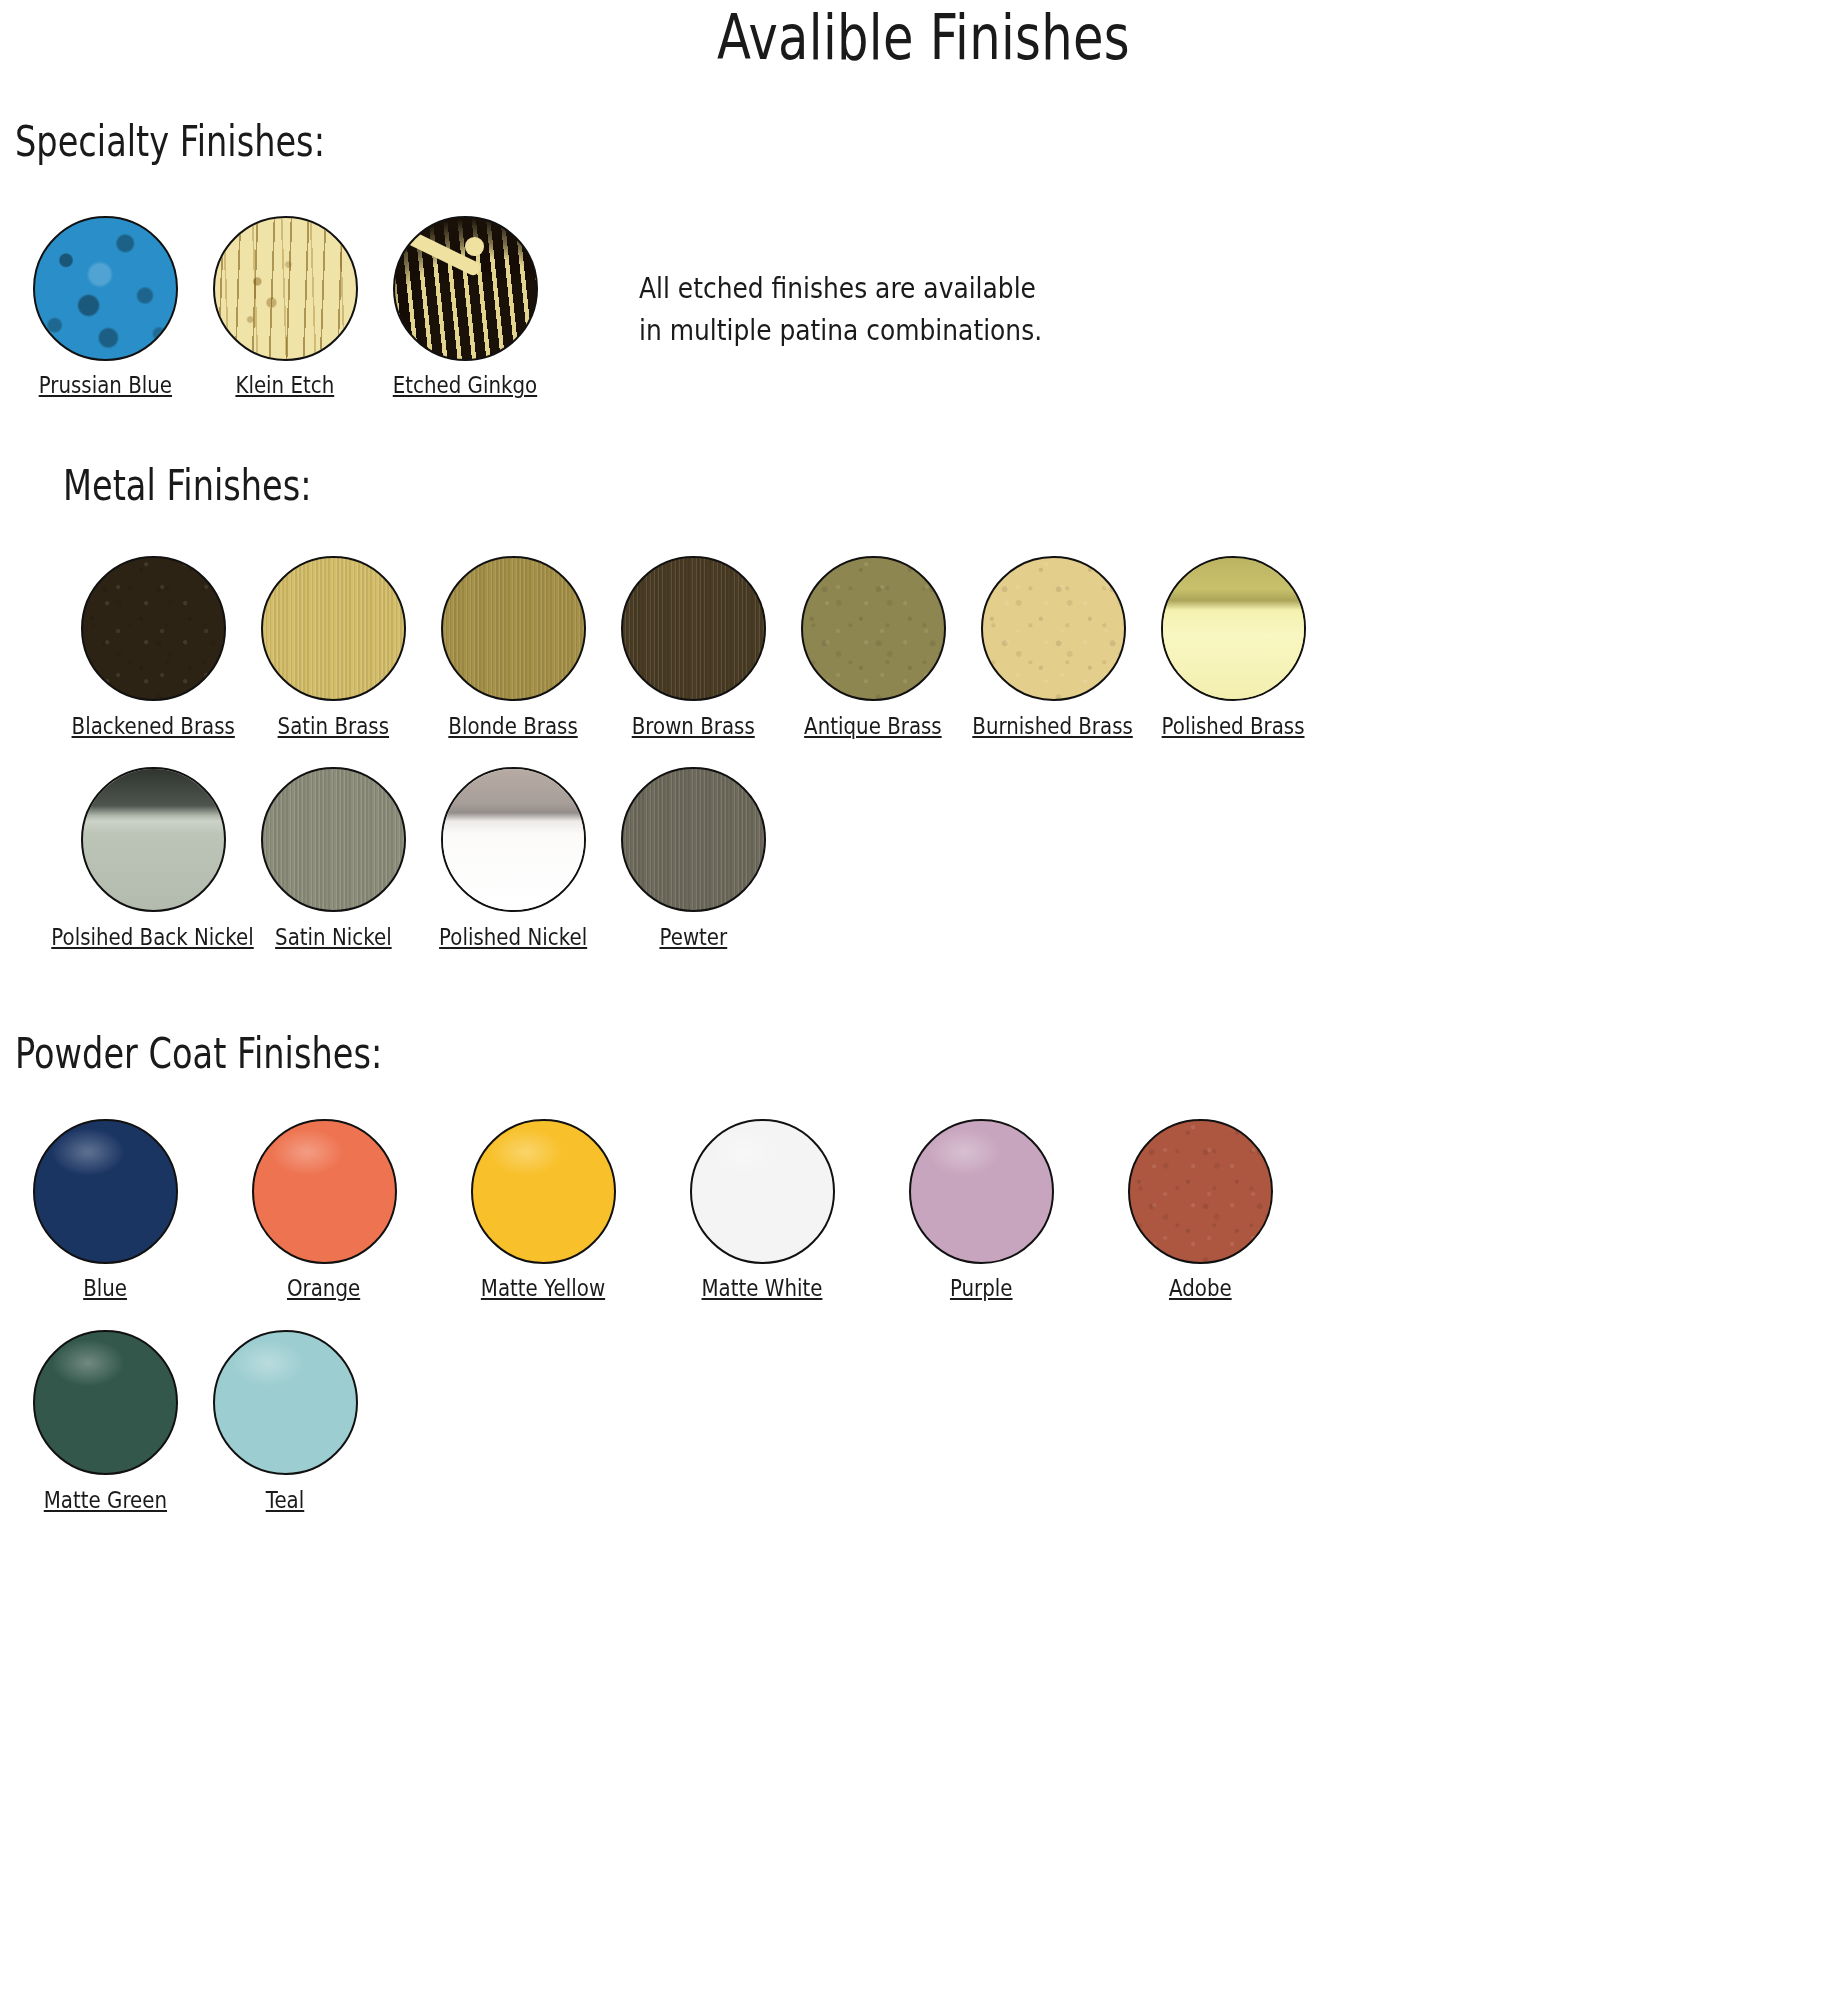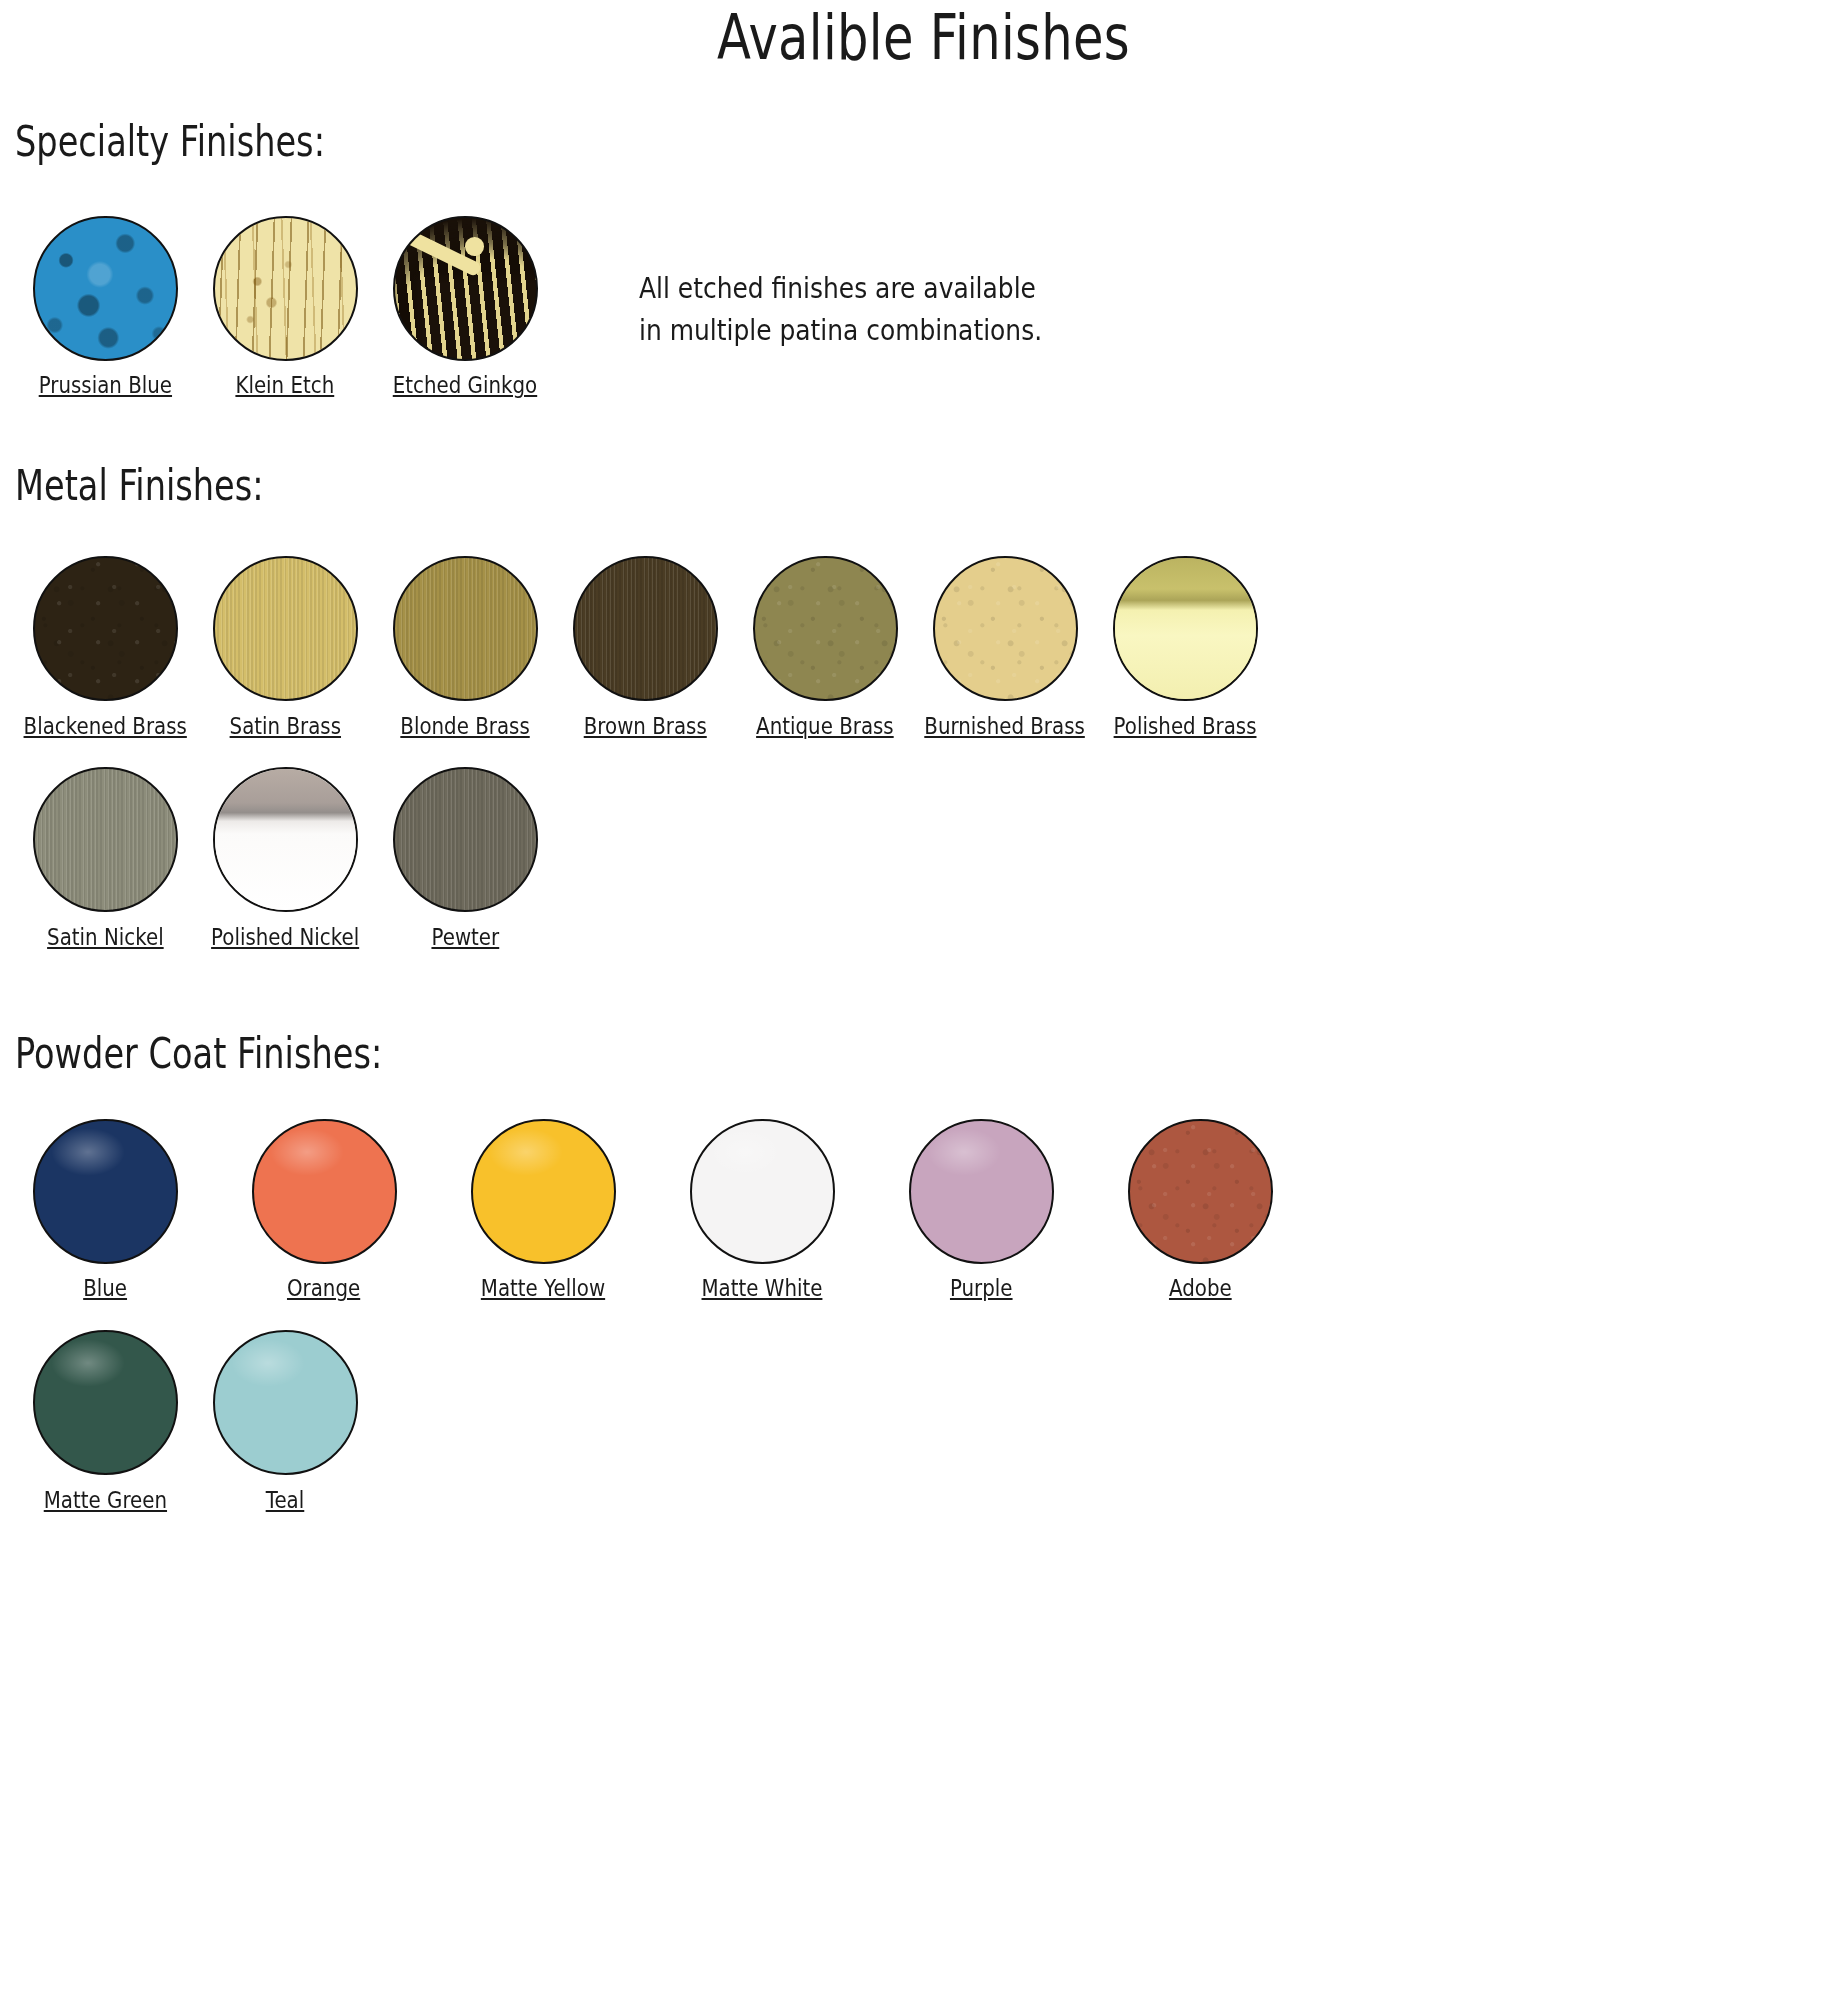--- a/index.html
+++ b/index.html
@@ -249,21 +249,21 @@
         </div>
       </div>
 
     <div class="side-note" style="margin-left:84px; margin-top:51px;">
       <div>All etched finishes are available</div>
       <div>in multiple patina combinations.</div>
     </div>
   </div>
 </section>
 
-<section class="section" style="margin-top:67px;">
+<section class="section" style="margin-top:67px;padding-left:48px;">
   <h2 class="section-heading">Metal Finishes:</h2>
 
   <div class="swatch-row" style="margin-left:15px; margin-top:49px;" id="metal-row-1">
       <div class="swatch-cell">
         <div class="swatch-disc" style="background: rgb(45, 35, 20);">
           <div class="tex tex-noise"></div>
         </div>
         <div class="swatch-label">Blackened Brass</div>
       </div>
       <div class="swatch-cell">
@@ -299,20 +299,26 @@
       <div class="swatch-cell">
         <div class="swatch-disc" style="background: rgb(233, 228, 154);">
           <div class="tex tex-sheen-brass"></div>
         </div>
         <div class="swatch-label">Polished Brass</div>
       </div>
     </div>
 
   <div class="swatch-row" style="margin-left:15px; margin-top:29px;" id="metal-row-2">
       <div class="swatch-cell">
+        <div class="swatch-disc" style="background: rgb(185, 193, 180);">
+          <div class="tex tex-sheen-dark-top"></div>
+        </div>
+        <div class="swatch-label">Polsihed Back Nickel</div>
+      </div>
+      <div class="swatch-cell">
         <div class="swatch-disc" style="background: rgb(141, 141, 123);">
           <div class="tex tex-grain-v"></div>
         </div>
         <div class="swatch-label">Satin Nickel</div>
       </div>
       <div class="swatch-cell">
         <div class="swatch-disc" style="background: rgb(242, 240, 238);">
           <div class="tex tex-sheen-polished"></div>
         </div>
         <div class="swatch-label">Polished Nickel</div>

